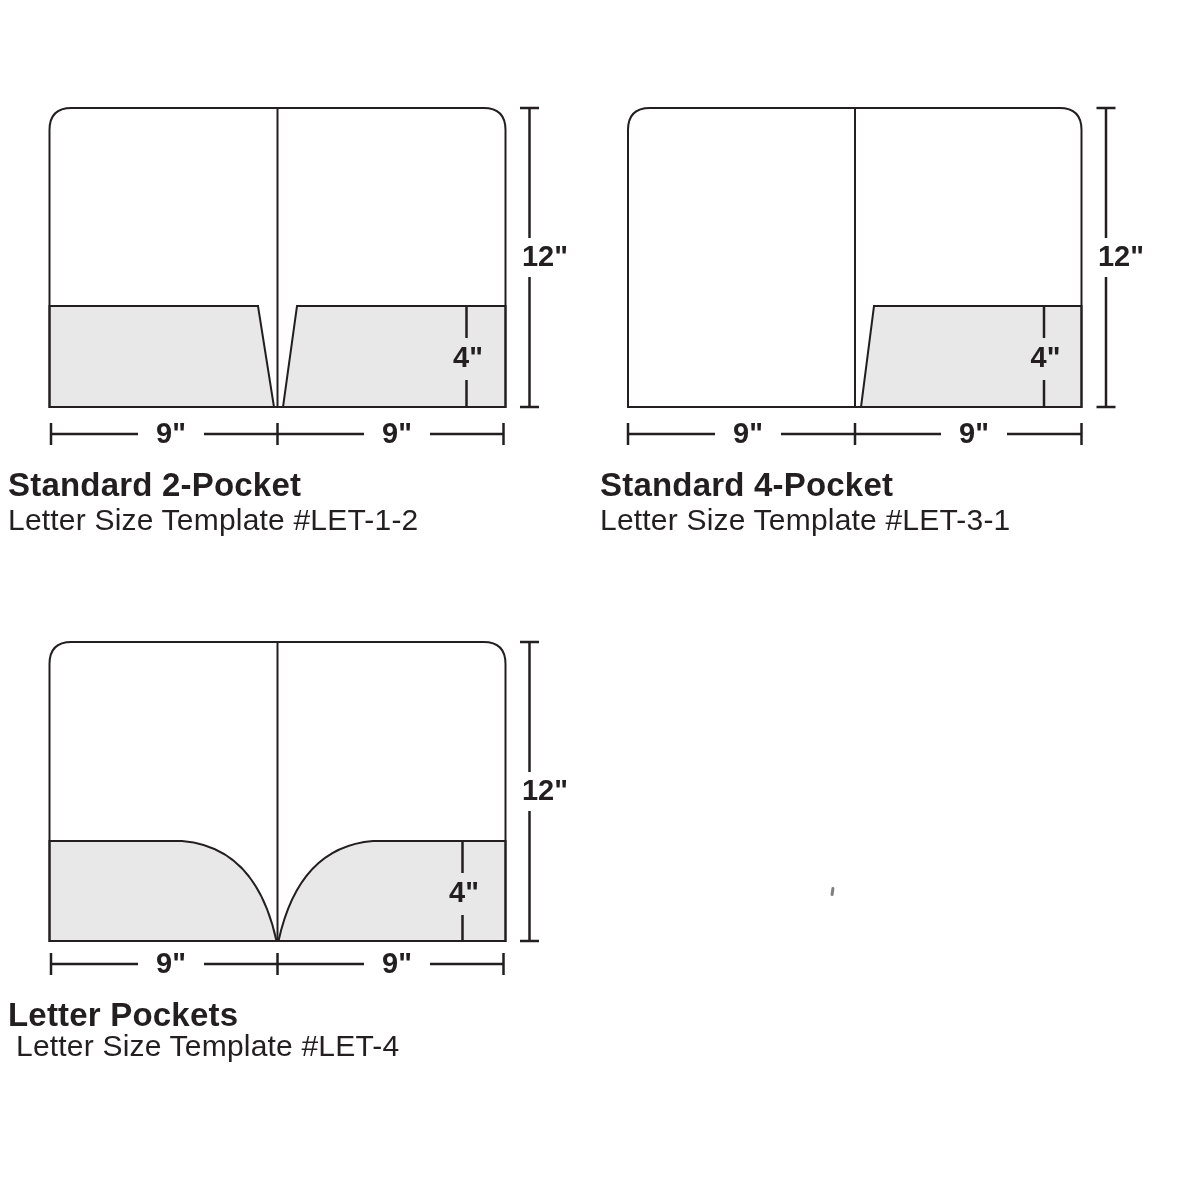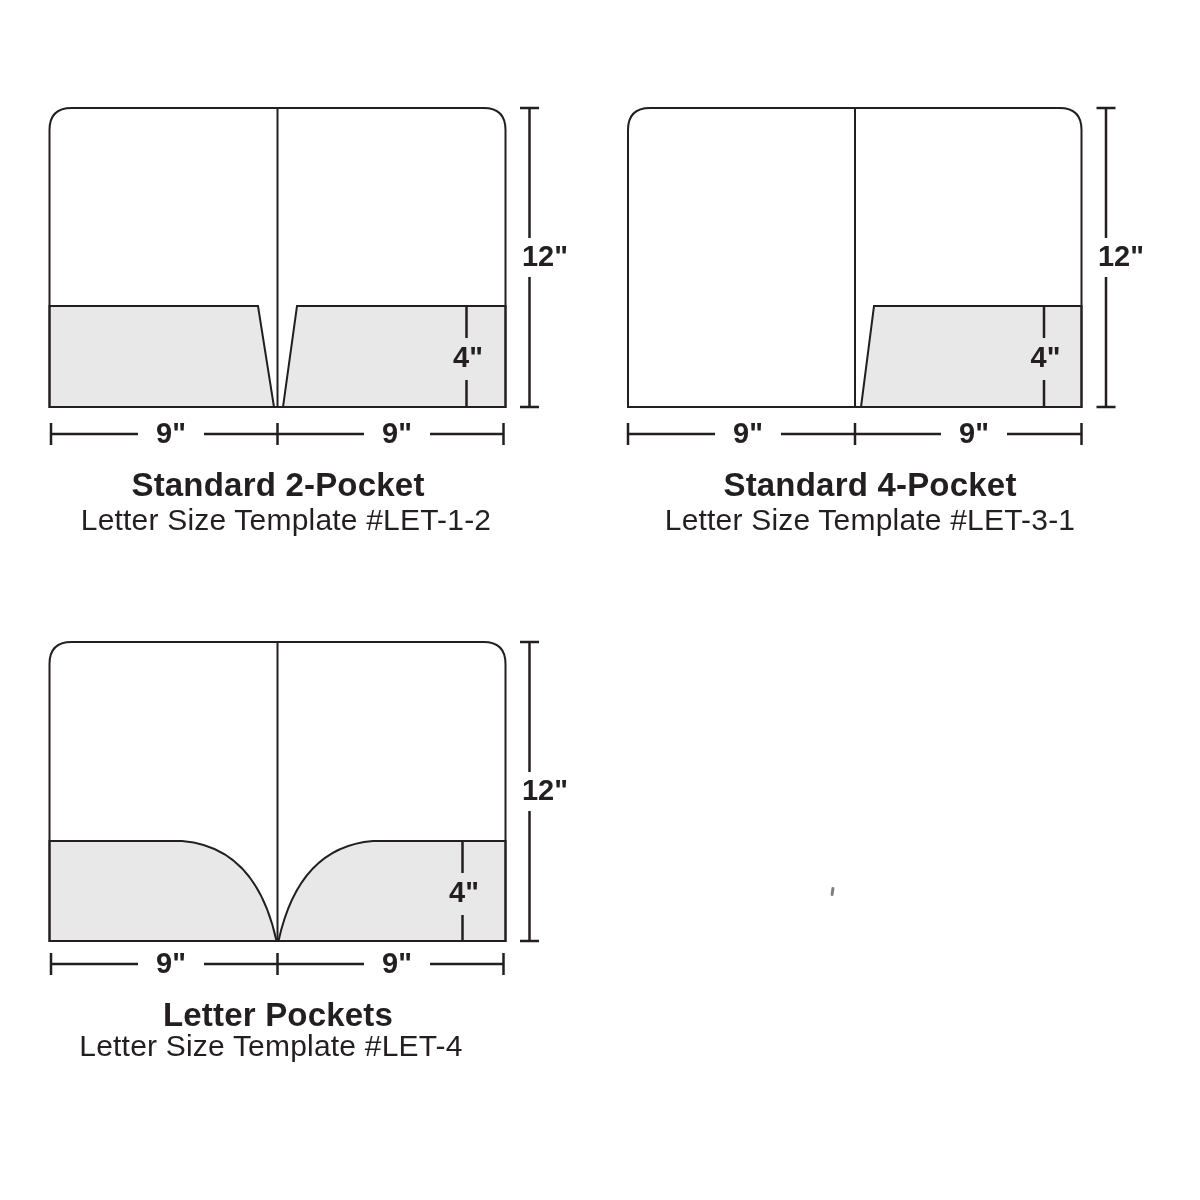--- a/index.html
+++ b/index.html
@@ -21,21 +21,21 @@
   .outline{fill:none;stroke:var(--ink);stroke-width:2;}
   .pocket{fill:var(--pocket);stroke:var(--ink);stroke-width:2;}
   .fold{stroke:var(--ink);stroke-width:2;}
   .dim line{stroke:var(--ink);stroke-width:2.5;}
   .dim text{
     font-family:"Liberation Sans","DejaVu Sans",sans-serif;
     font-weight:bold;font-size:29px;fill:var(--ink);text-anchor:middle;
   }
 
   .title,.subtitle{
-    position:absolute;text-align:center;line-height:1;white-space:nowrap;
+    position:absolute;line-height:1;white-space:nowrap;
   }
   .title{font-size:33px;font-weight:bold;letter-spacing:0.2px;}
   .subtitle{font-size:30px;font-weight:normal;letter-spacing:0.2px;}
 
   .stray{
     position:absolute;left:831px;top:887px;width:3px;height:9px;
     background:#6a6a6a;border-radius:2px;transform:rotate(8deg);opacity:.85;
   }
 </style>
 </head>
@@ -71,21 +71,21 @@
       <line x1="51" y1="434" x2="138" y2="434"></line>
       <line x1="204" y1="434" x2="277.5" y2="434"></line>
       <line x1="277.5" y1="434" x2="364" y2="434"></line>
       <line x1="430" y1="434" x2="503.5" y2="434"></line>
       <text x="171" y="443">9"</text>
       <text x="397" y="443">9"</text>
     </g>
   </svg>
 
   <div class="title" style="left:8px;top:468px;width:540px">Standard 2-Pocket</div>
-  <div class="subtitle" style="left:16px;top:505px;width:540px">Letter Size Template #LET-1-2</div>
+  <div class="subtitle" style="left:8px;top:505px;width:540px">Letter Size Template #LET-1-2</div>
 
   <svg style="left:600px;top:0" width="560" height="460" viewBox="600 0 560 460">
     <path class="body-fill" d="M 628 130 Q 628 108 650 108 L 1059.5 108 Q 1081.5 108 1081.5 130 L 1081.5 407 L 628 407 Z"></path>
     <path class="pocket" d="M 874 306 L 1081.5 306 L 1081.5 407 L 861 407 Z"></path>
     <path class="outline" d="M 628 130 Q 628 108 650 108 L 1059.5 108 Q 1081.5 108 1081.5 130 L 1081.5 407 L 628 407 Z"></path>
     <line class="fold" x1="855" y1="108" x2="855" y2="407"></line>
 
     <g class="dim">
       <line x1="1044" y1="307" x2="1044" y2="338"></line>
       <line x1="1044" y1="380" x2="1044" y2="406"></line>
@@ -144,17 +144,17 @@
       <line x1="51" y1="964" x2="138" y2="964"></line>
       <line x1="204" y1="964" x2="277.5" y2="964"></line>
       <line x1="277.5" y1="964" x2="364" y2="964"></line>
       <line x1="430" y1="964" x2="503.5" y2="964"></line>
       <text x="171" y="973">9"</text>
       <text x="397" y="973">9"</text>
     </g>
   </svg>
 
   <div class="title" style="left:8px;top:998px;width:540px">Letter Pockets</div>
-  <div class="subtitle" style="left:1px;top:1031px;width:540px">Letter Size Template #LET-4</div>
+  <div class="subtitle" style="left:16px;top:1031px;width:540px">Letter Size Template #LET-4</div>
 
   <div class="stray"></div>
 
 </div>
 
 </body></html>

